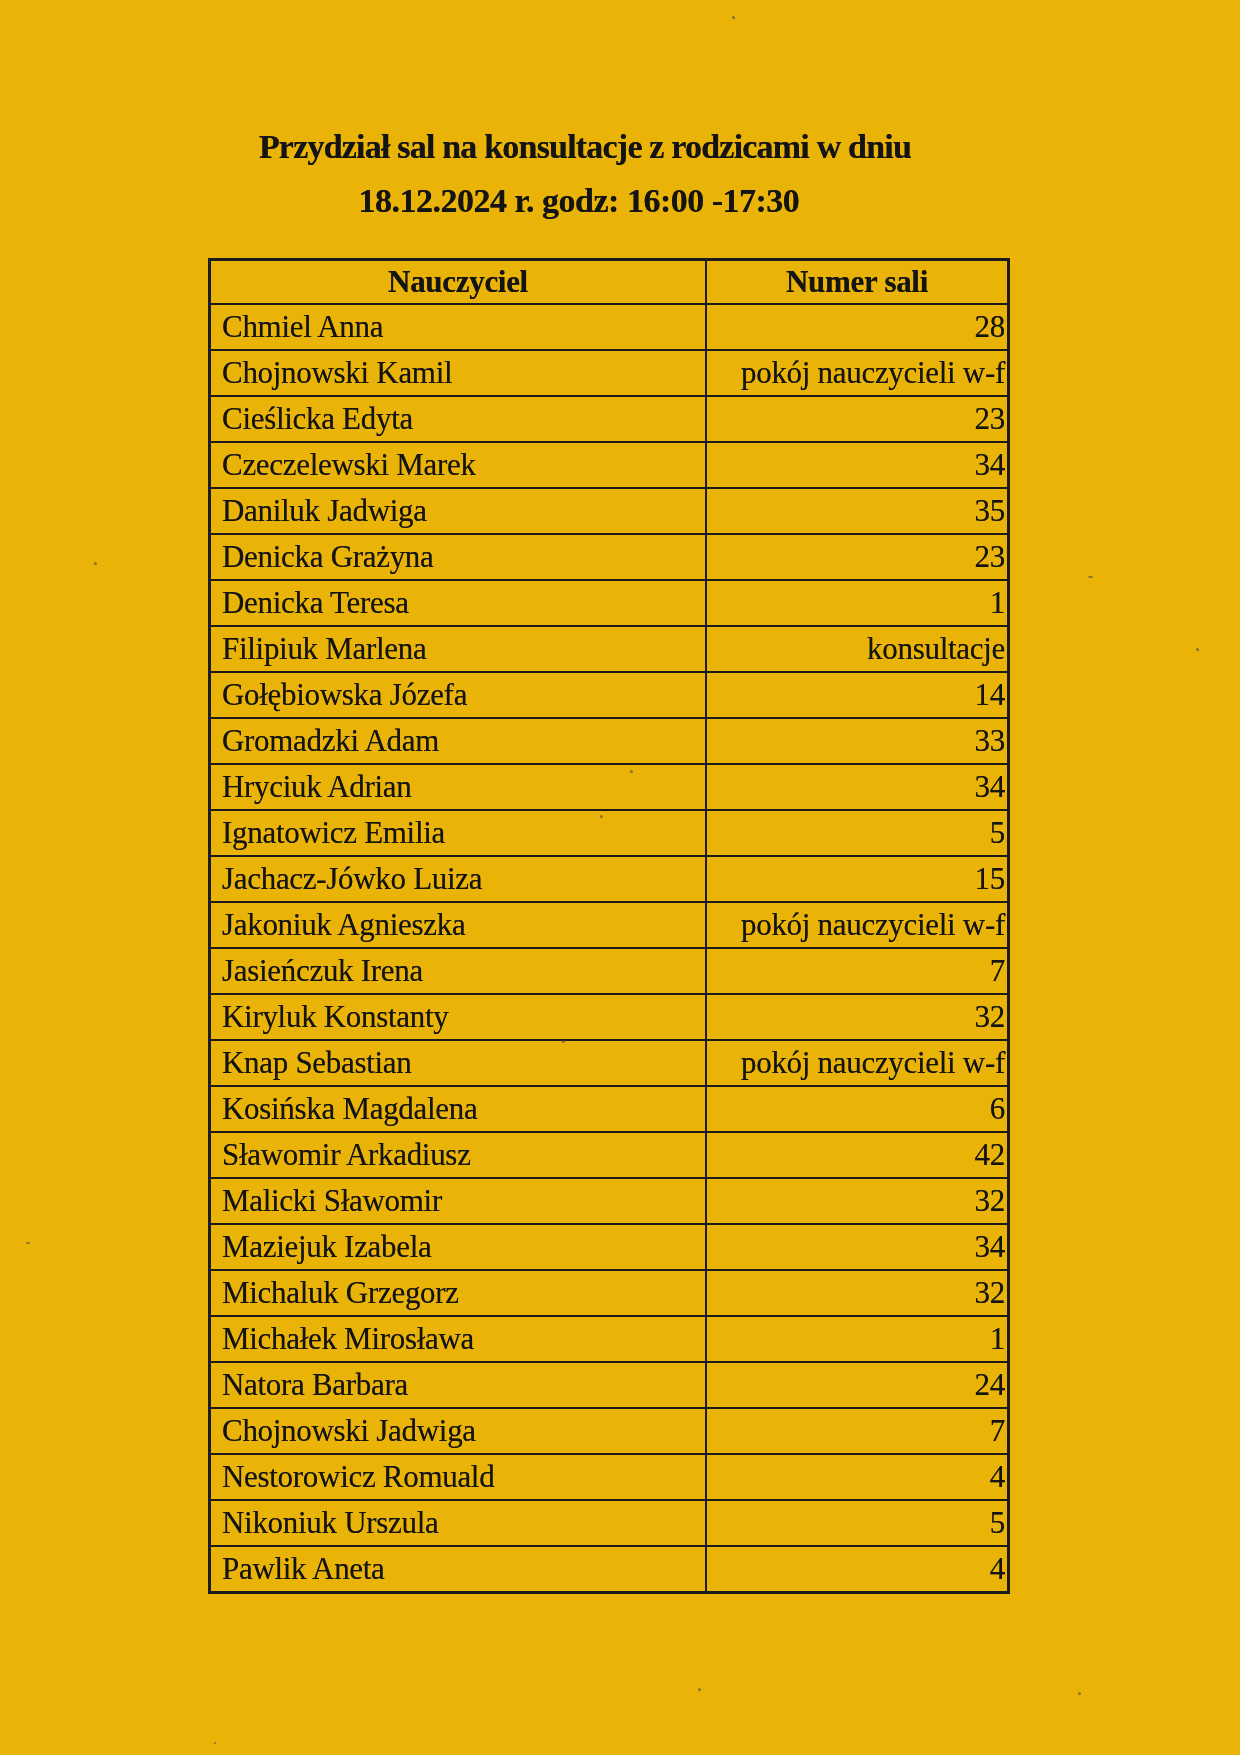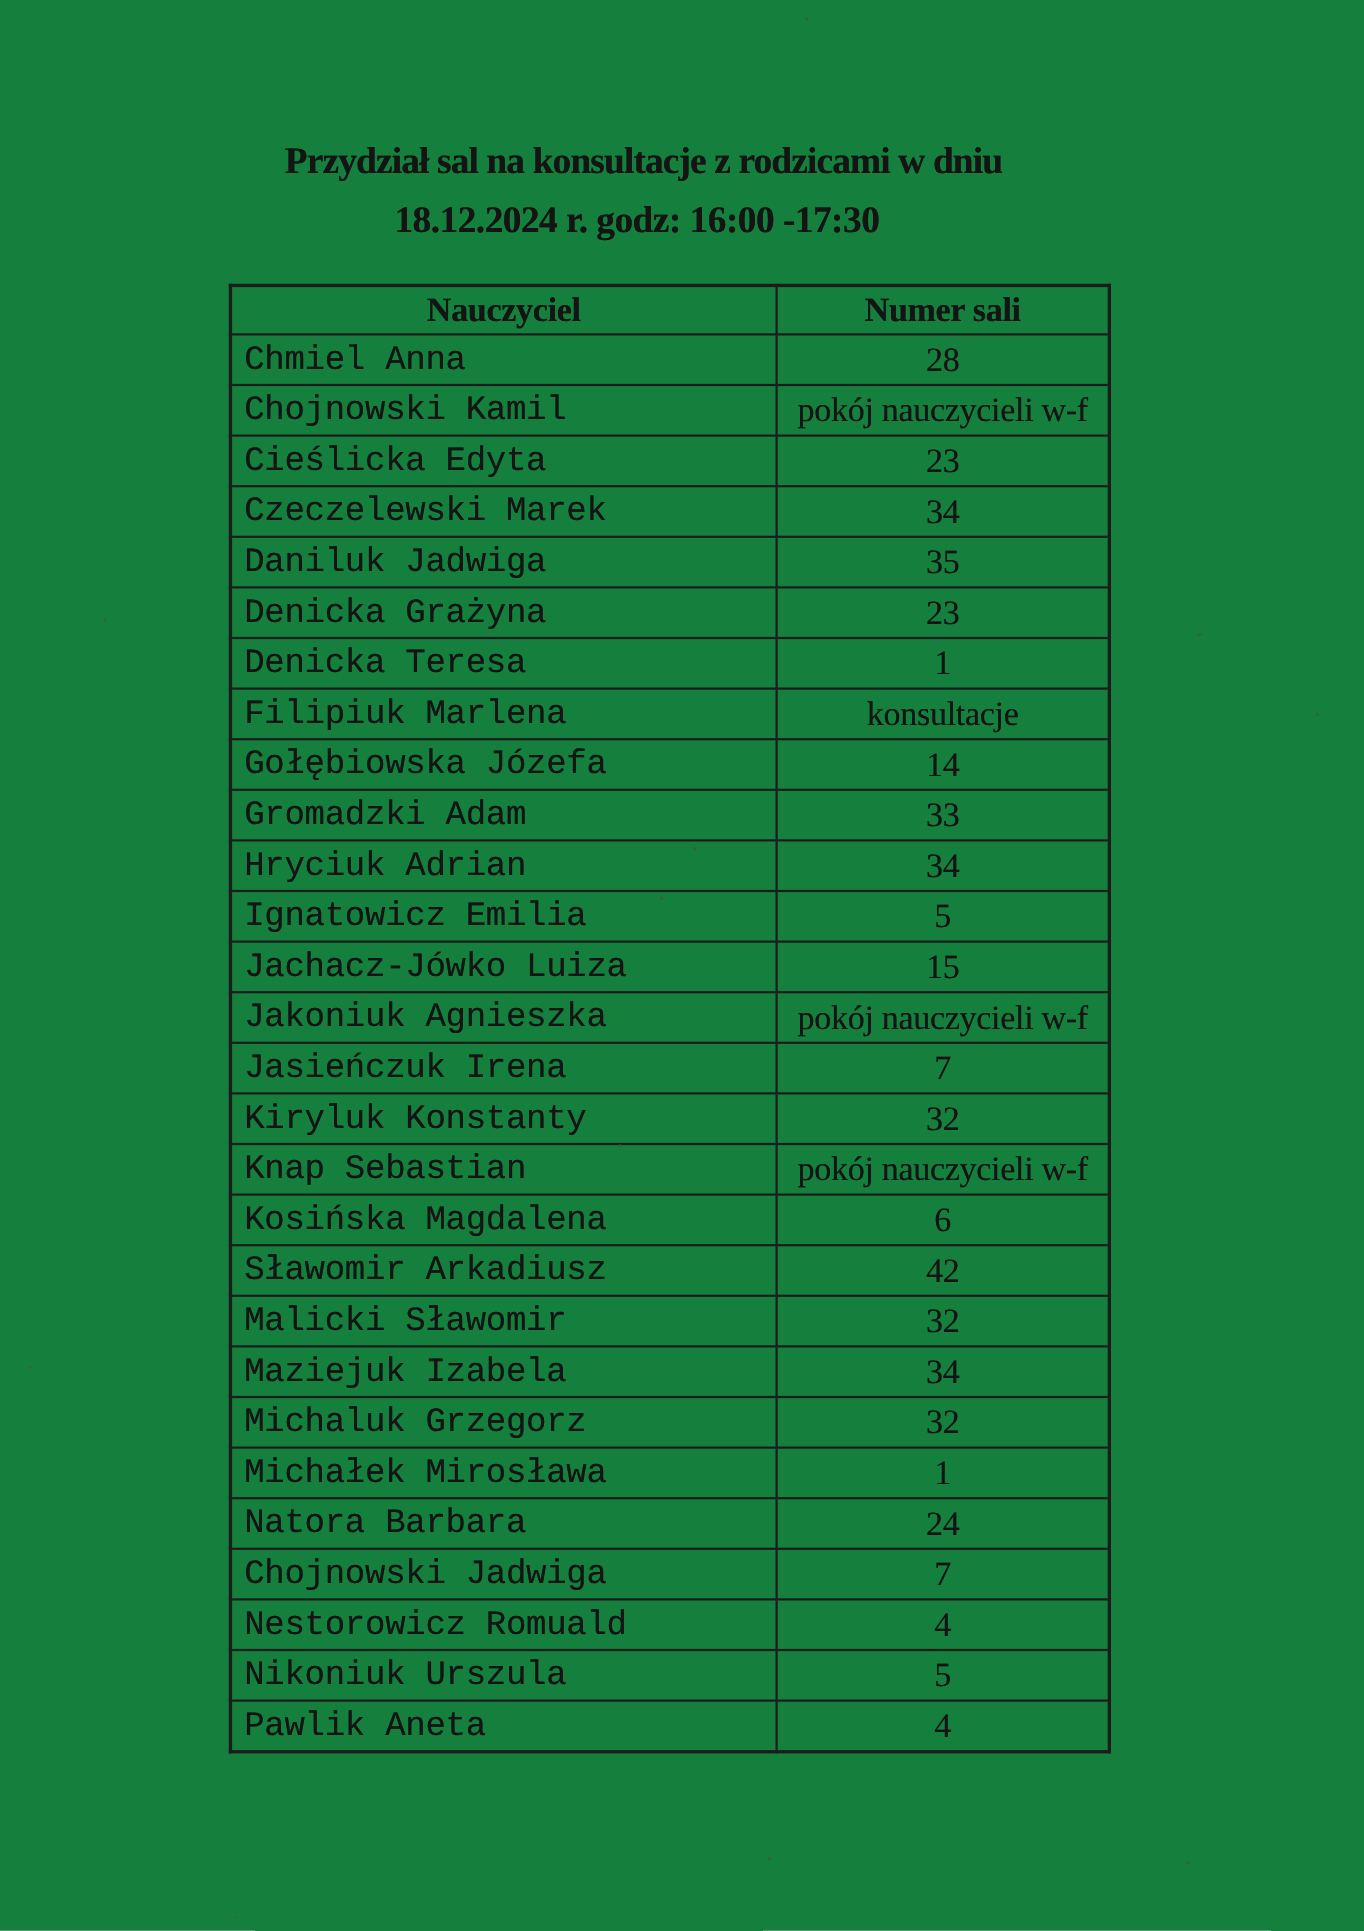--- a/index.html
+++ b/index.html
@@ -4,21 +4,21 @@
 <style>
   html,body { margin:0; padding:0; }
   body {
     width:1240px; height:1755px;
     background:#f4f4f2;
     font-family:"Liberation Serif","DejaVu Serif",serif;
   }
   .page {
     position:relative;
     width:1240px; height:1755px;
-    background:#15803d;
+    background:#eab308;
     color:#141414;
     overflow:hidden;
   }
   .titles {
     position:absolute;
     top:126px; left:85px; width:1000px;
     text-align:center;
     font-weight:bold;
   }
   .title-line-1 {
@@ -56,22 +56,22 @@
     letter-spacing:-0.3px;
     text-shadow:0 0 0.6px rgba(10,10,10,0.7);
   }
   td {
     height:42px;
     font-size:31px;
     letter-spacing:-0.3px;
     white-space:nowrap;
     text-shadow:0 0 0.5px rgba(15,15,15,0.65);
   }
-  td.col-teacher { padding-left:11px; text-align:left;font-family:Liberation Mono, monospace; }
-  td.col-room    { text-align:center; padding:0 2px; }
+  td.col-teacher { padding-left:11px; text-align:left; }
+  td.col-room    { text-align:right; padding:0 2px; }
   .speck {
     position:absolute;
     background:#4d4d4d;
     border-radius:50%;
     opacity:0.65;
   }
 </style>
 </head>
 <body>
 

